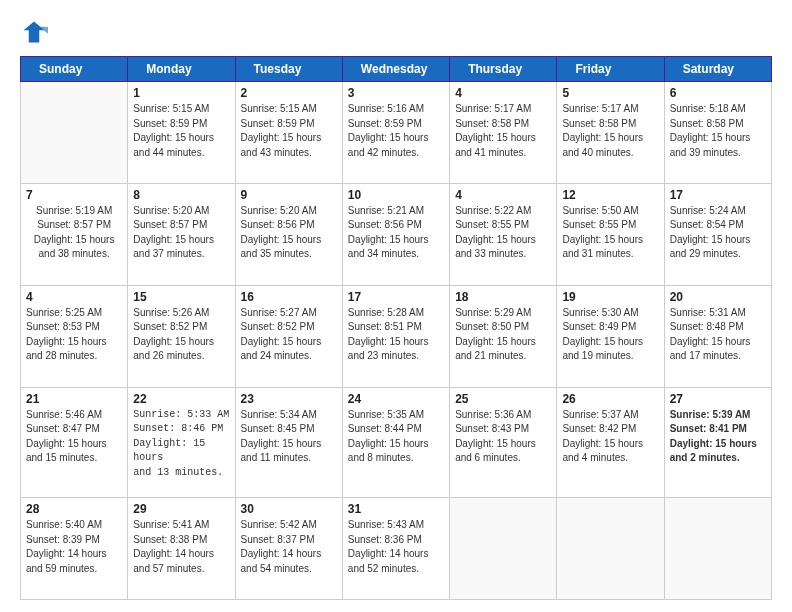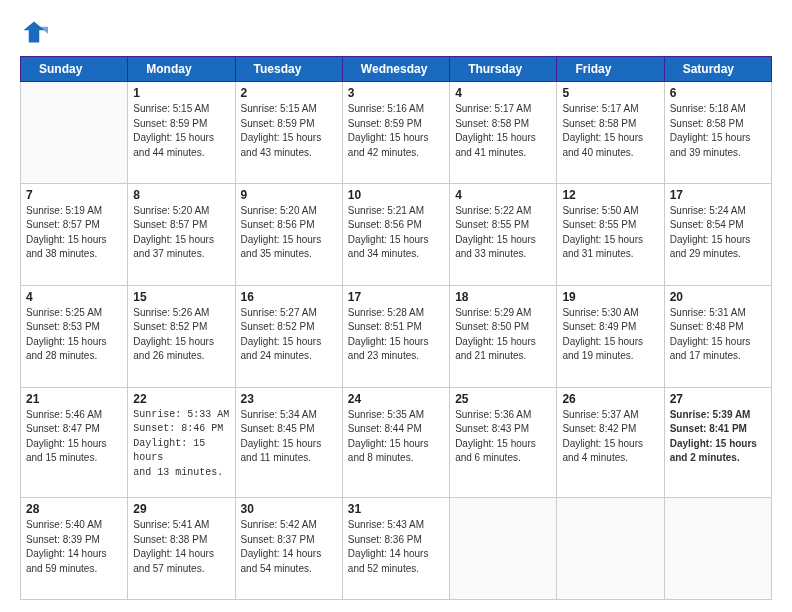--- a/index.html
+++ b/index.html
@@ -166,21 +166,21 @@
             <span class="day-num">6</span>
             <div class="day-info" style="white-space: pre-line;">Sunrise: 5:18 AM
 Sunset: 8:58 PM
 Daylight: 15 hours
 and 39 minutes.</div>
           </td>
         </tr>
         <tr>
           <td>
             <span class="day-num">7</span>
-            <div class="day-info" style="white-space: pre-line;">Sunrise: 5:19 AM
+            <div class="day-info" style="white-space: pre-line; text-align: center;">Sunrise: 5:19 AM
 Sunset: 8:57 PM
 Daylight: 15 hours
 and 38 minutes.</div>
           </td>
           <td>
             <span class="day-num">8</span>
             <div class="day-info" style="white-space: pre-line;">Sunrise: 5:20 AM
 Sunset: 8:57 PM
 Daylight: 15 hours
 and 37 minutes.</div>

